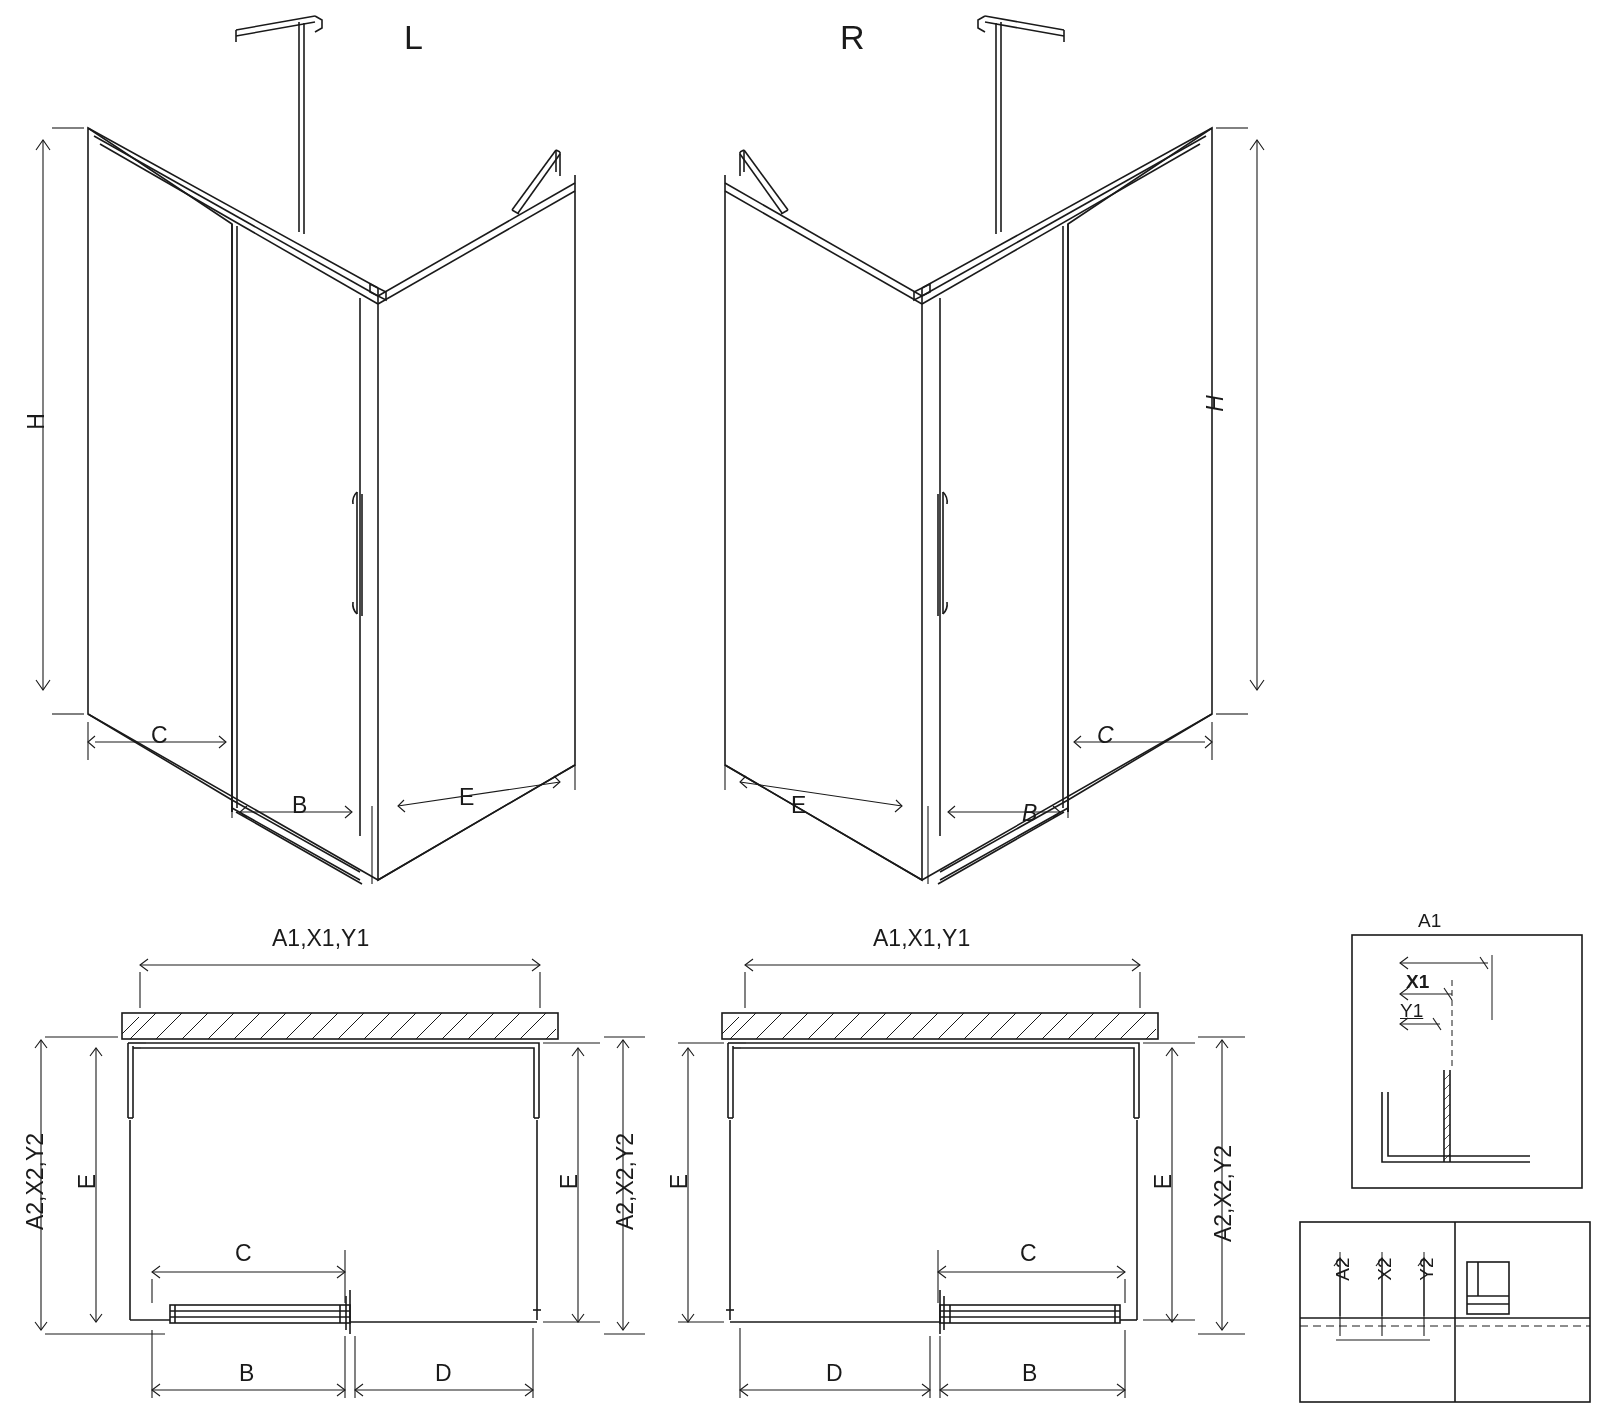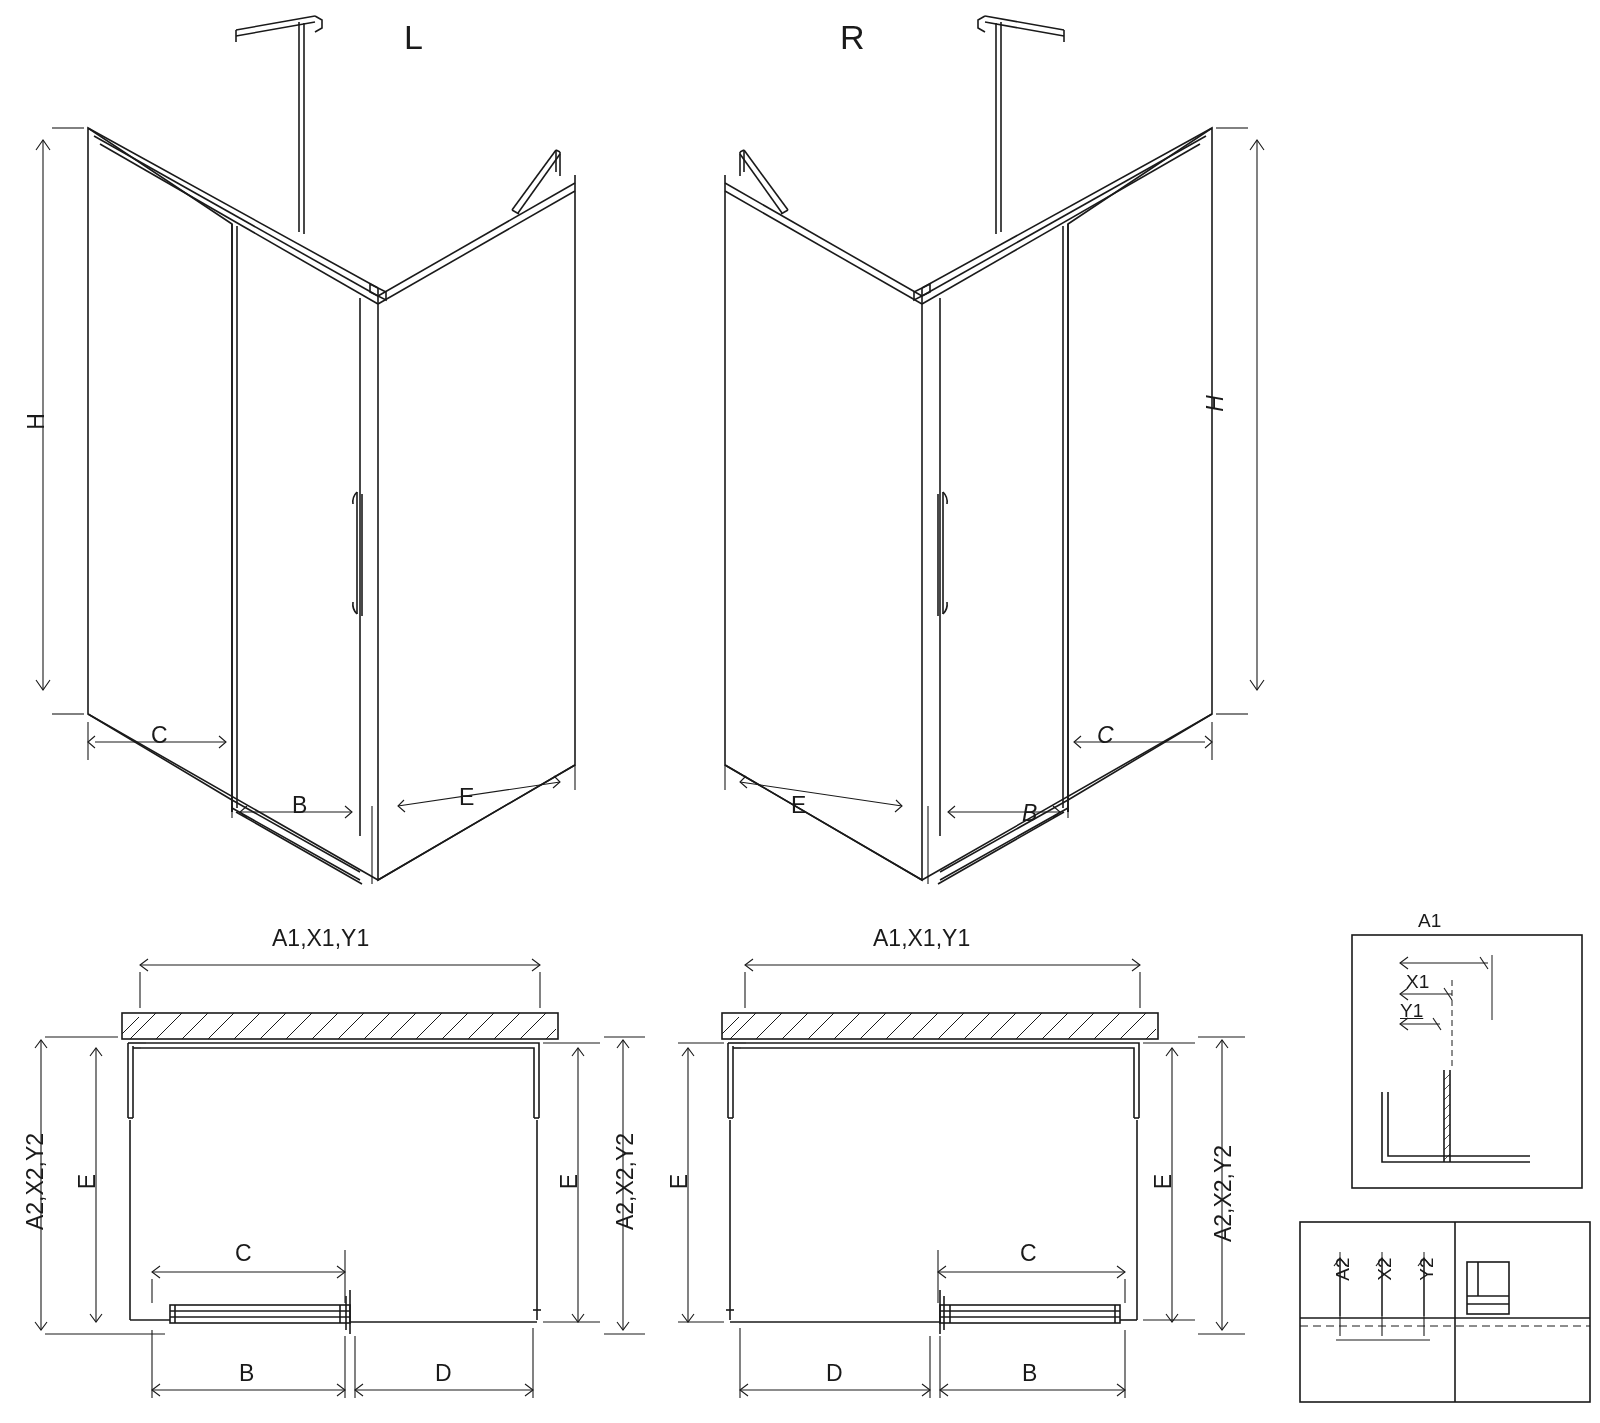--- a/index.html
+++ b/index.html
@@ -429,20 +429,20 @@
 
   <div class="lbl dim" style="left:873px;top:925px;">A1,X1,Y1</div>
   <div class="lbl dim rot90" style="left:654px;top:1168px;width:50px;text-align:center;">E</div>
   <div class="lbl dim rot90" style="left:1138px;top:1168px;width:50px;text-align:center;">E</div>
   <div class="lbl dim rot90" style="left:1163px;top:1180px;width:120px;text-align:center;">A2,X2,Y2</div>
   <div class="lbl dim" style="left:1020px;top:1240px;">C</div>
   <div class="lbl dim" style="left:826px;top:1360px;">D</div>
   <div class="lbl dim" style="left:1022px;top:1360px;">B</div>
 
   <div class="lbl dimsm" style="left:1418px;top:910px;">A1</div>
-  <div class="lbl dimsm" style="left:1406px;top:971px;">X1</div>
+  <div class="lbl dimsm" style="left:1406px;top:971px;font-weight:bold;">X1</div>
   <div class="lbl dimsm" style="left:1400px;top:1000px;text-decoration:underline;">Y1</div>
 
   <div class="lbl dimsm rot90" style="left:1318px;top:1258px;width:50px;text-align:center;">A2</div>
   <div class="lbl dimsm rot90" style="left:1360px;top:1258px;width:50px;text-align:center;">X2</div>
   <div class="lbl dimsm rot90" style="left:1402px;top:1258px;width:50px;text-align:center;">Y2</div>
 
 </div>
 
 </body></html>

